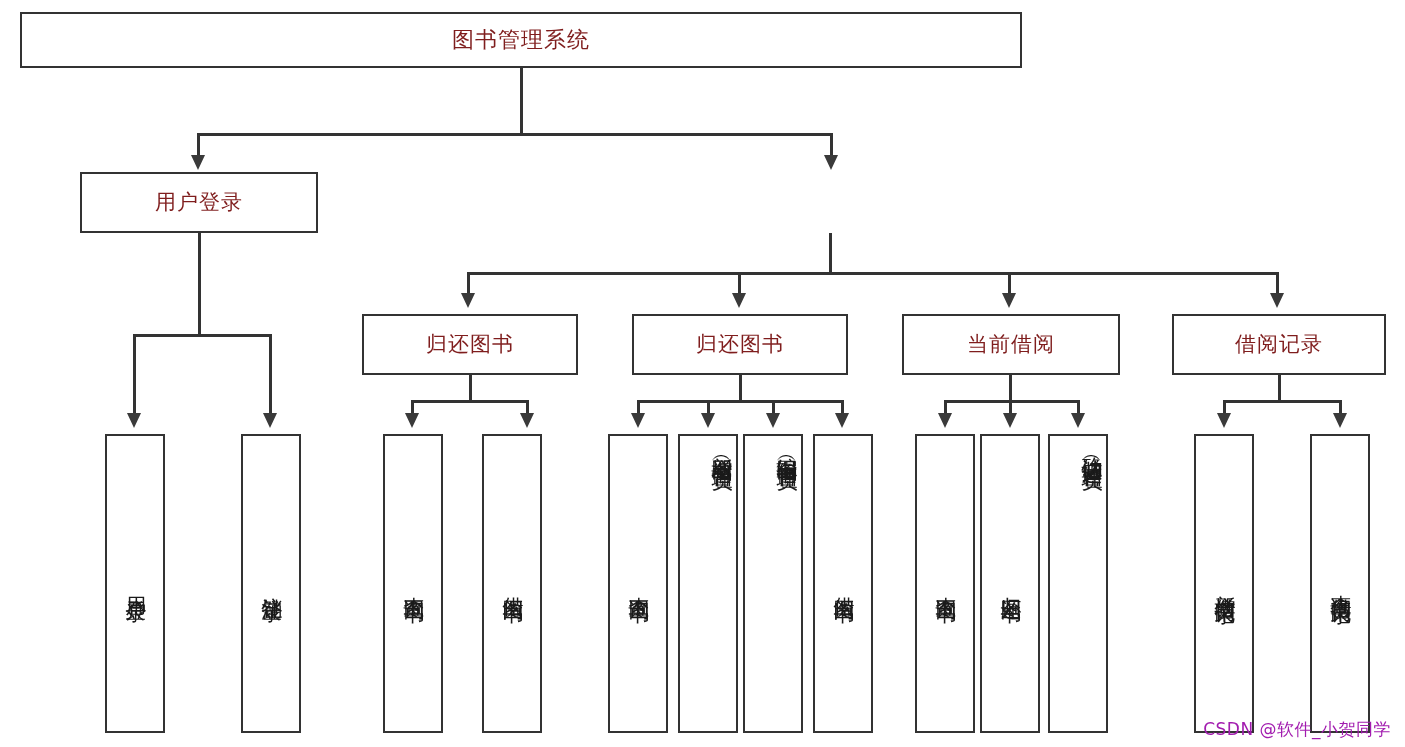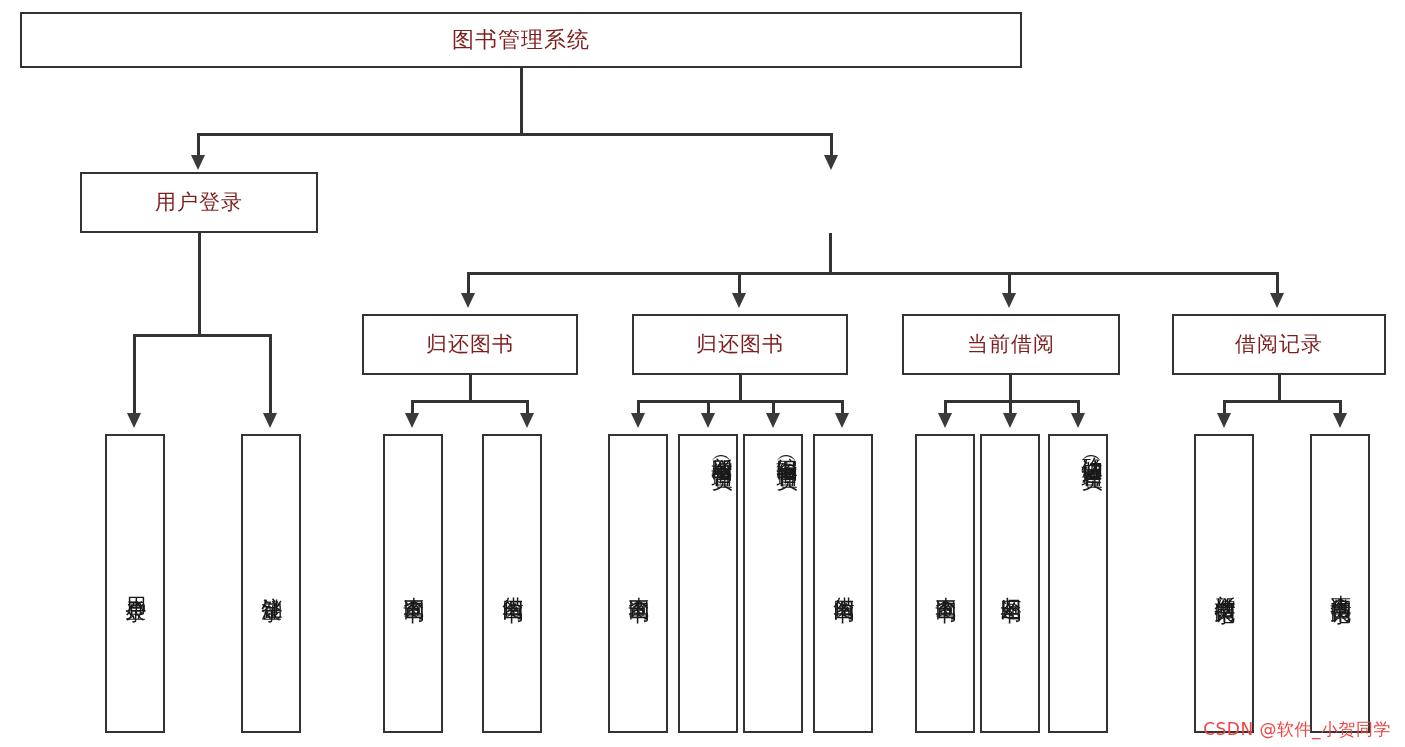--- a/index.html
+++ b/index.html
@@ -94,21 +94,21 @@
     border-right: 7.5px solid transparent;
     border-top: 15px solid #3a3a3a;
   }
 
   
   #watermark {
     position: absolute;
     right: 14px;
     bottom: 6px;
     font-size: 17px;
-    color: #ef4444;
+    color: #a21caf;
     letter-spacing: 0.5px;
     white-space: nowrap;
     font-family: "DejaVu Sans", "Liberation Sans", sans-serif;
   }
 </style>
 </head>
 <body>
 
 <div id="canvas">
 

